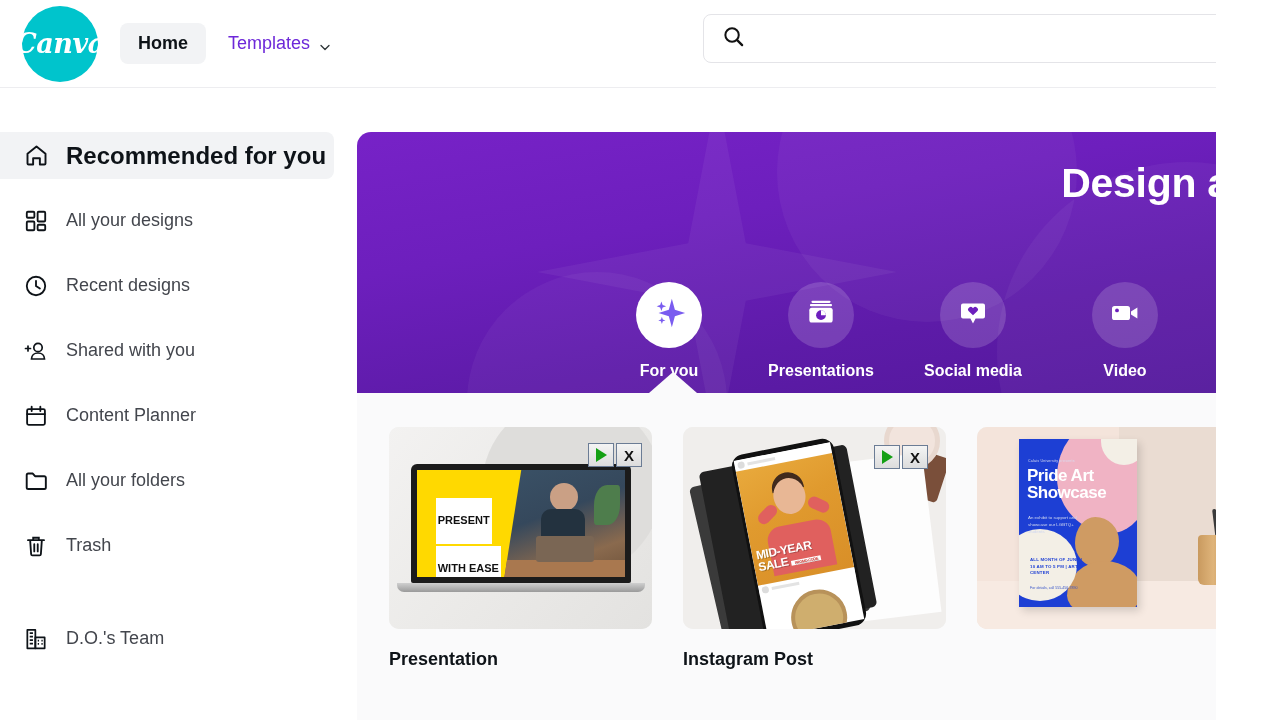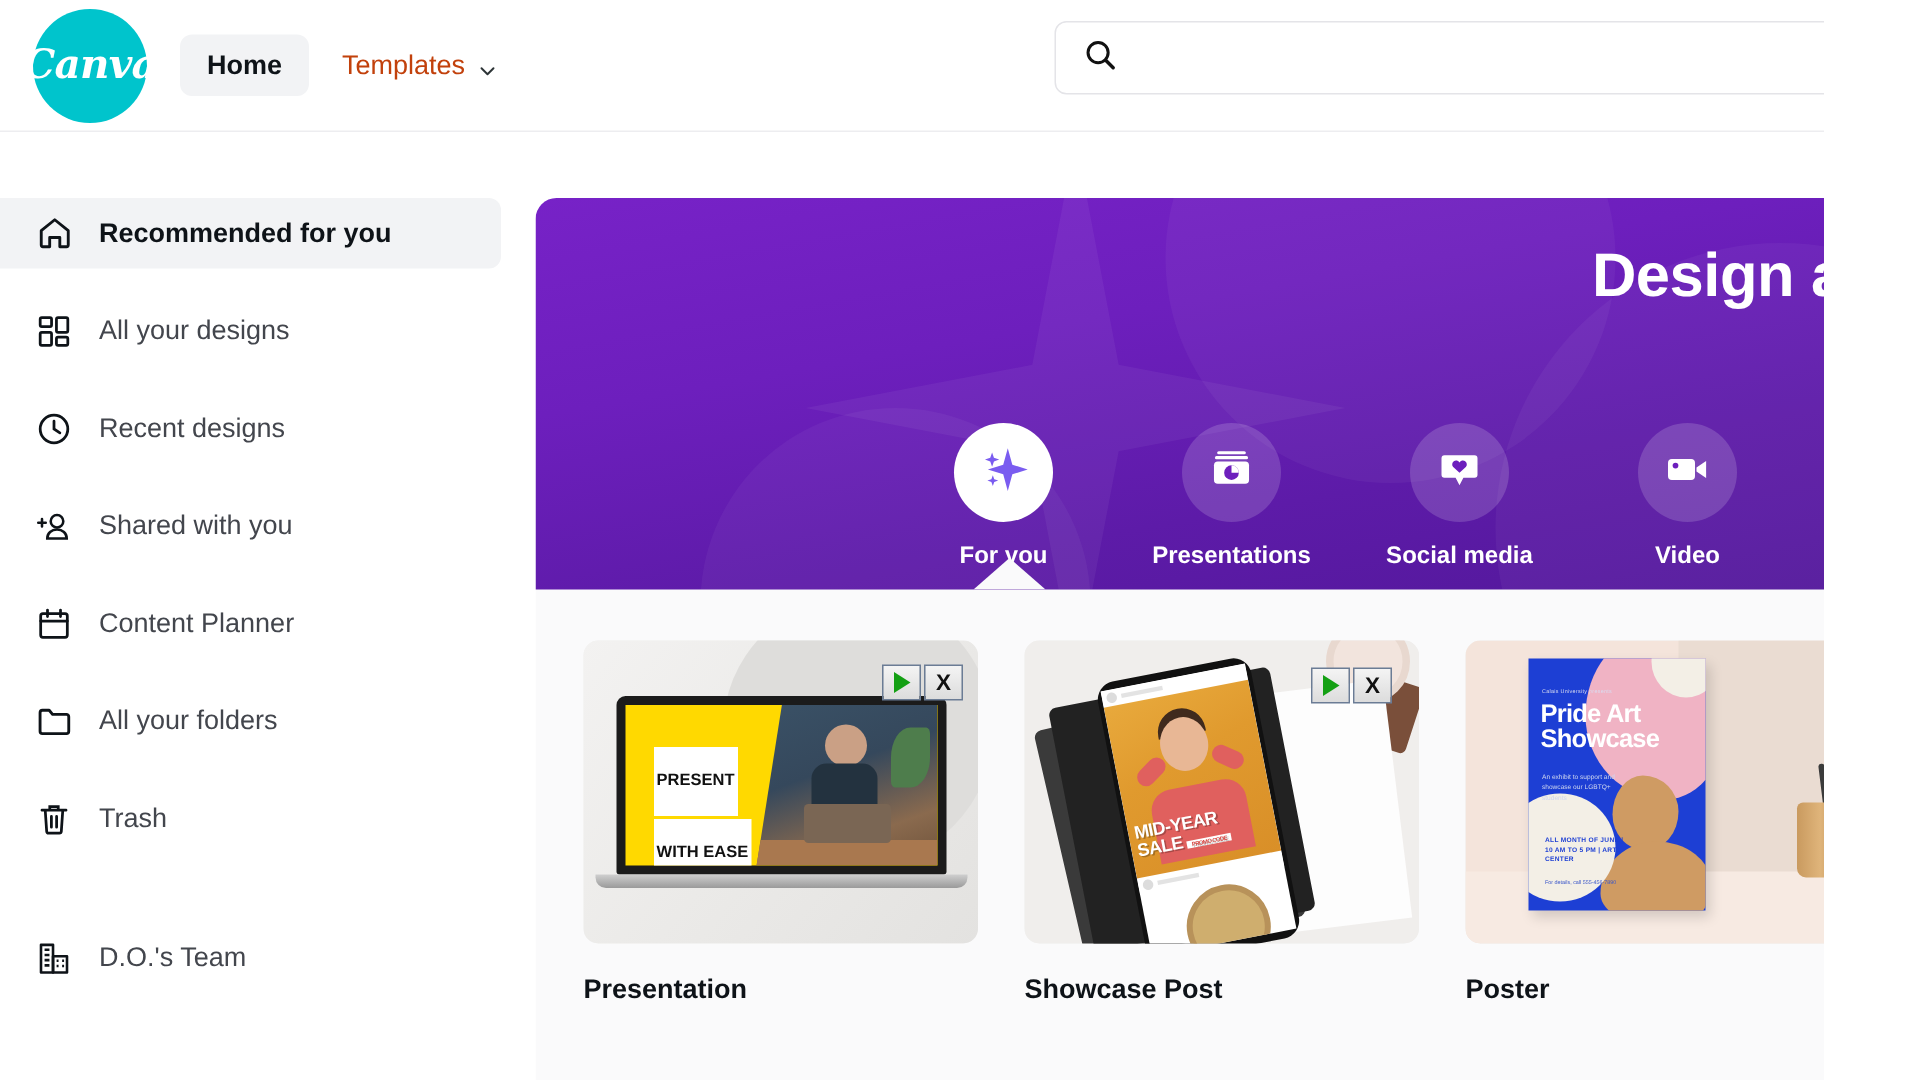--- a/index.html
+++ b/index.html
@@ -35,21 +35,21 @@
   }
   .logo-text {
     color: #fff; font-family: "DejaVu Serif", serif;
     font-style: italic; font-size: 27px; font-weight: 600;
     letter-spacing: -0.5px; line-height: 1; margin-top: -1px;
   }
   .nav { display: flex; margin-left: 22px; gap: 4px; }
   .nav-item {
     display: flex; align-items: center; gap: 8px;
     padding: 10px 18px; border-radius: 8px;
-    font-size: 18px; color: #c2410c; cursor: pointer;
+    font-size: 18px; color: #6d28d9; cursor: pointer;
     white-space: nowrap;
   }
   .nav-item.active { background: #f2f3f5; font-weight: bold; color:#0e1318; }
   .nav-item .caret {
     width: 14px; height: 14px; display:inline-block; position: relative; top:1px;
   }
   .search-wrap {
     position: absolute; left: 703px; top: 14px;
     width: 620px; height: 49px;
     border: 1px solid #e4e4e8; border-radius: 8px;
@@ -79,21 +79,21 @@
     border-radius: 0 8px 8px 0;
     width: 334px;
   }
   .side-item.active { background: #f2f3f5; }
   .side-icon {
     width: 32px; height: 32px; flex: 0 0 32px;
     display:flex; align-items:center; justify-content:center;
     margin-right: 14px; color: #0e1318;
   }
   .side-label { font-size: 18px; color: #43464d; white-space: nowrap; }
-  .side-item.active .side-label { font-weight: bold; color: #0e1318; font-size: 18px; }
+  .side-item.active .side-label { font-weight: bold; color: #0e1318; font-size: 24px; }
   .side-sep { height: 28px; }
   .side-item.team { margin-bottom: 0; }
 
   
   .main {
     position: absolute; left: 357px; top: 132px;
     width: 880px; height: 588px;
     overflow: hidden;
   }
   .banner {
@@ -588,21 +588,21 @@
                   </div>
                 </div>
                 <div class="ig-foot">
                   <div class="ig-avatar"></div>
                   <div class="ig-line"></div>
                 </div>
                 <div class="ig-salad"></div>
               </div>
             </div>
           </div>
-          <div class="card-title">Showcase Post</div>
+          <div class="card-title">Instagram Post</div>
         </div>
 
         <div class="card">
           <div class="thumb">
             <div class="po-bg"></div>
             <div class="po-wall"></div>
             <div class="po-desk"></div>
             <div class="po-pen"></div>
             <div class="po-pen2"></div>
             <div class="po-cup"></div>
@@ -616,19 +616,18 @@
               <div class="po-kicker">Calais University presents</div>
               <div class="po-h1">
                 <span>Pride Art</span><br>
                 <span>Showcase</span>
               </div>
               <div class="po-sub">An exhibit to support and showcase our LGBTQ+ students</div>
               <div class="po-det">ALL MONTH OF JUNE | 10 AM TO 5 PM | ART CENTER</div>
               <div class="po-det2">For details, call 555-456-7890</div>
             </div>
           </div>
-          <div class="card-title">Poster</div>
         </div>
 
       </div>
     </div>
   </div>
 </div>
 
 </body></html>

